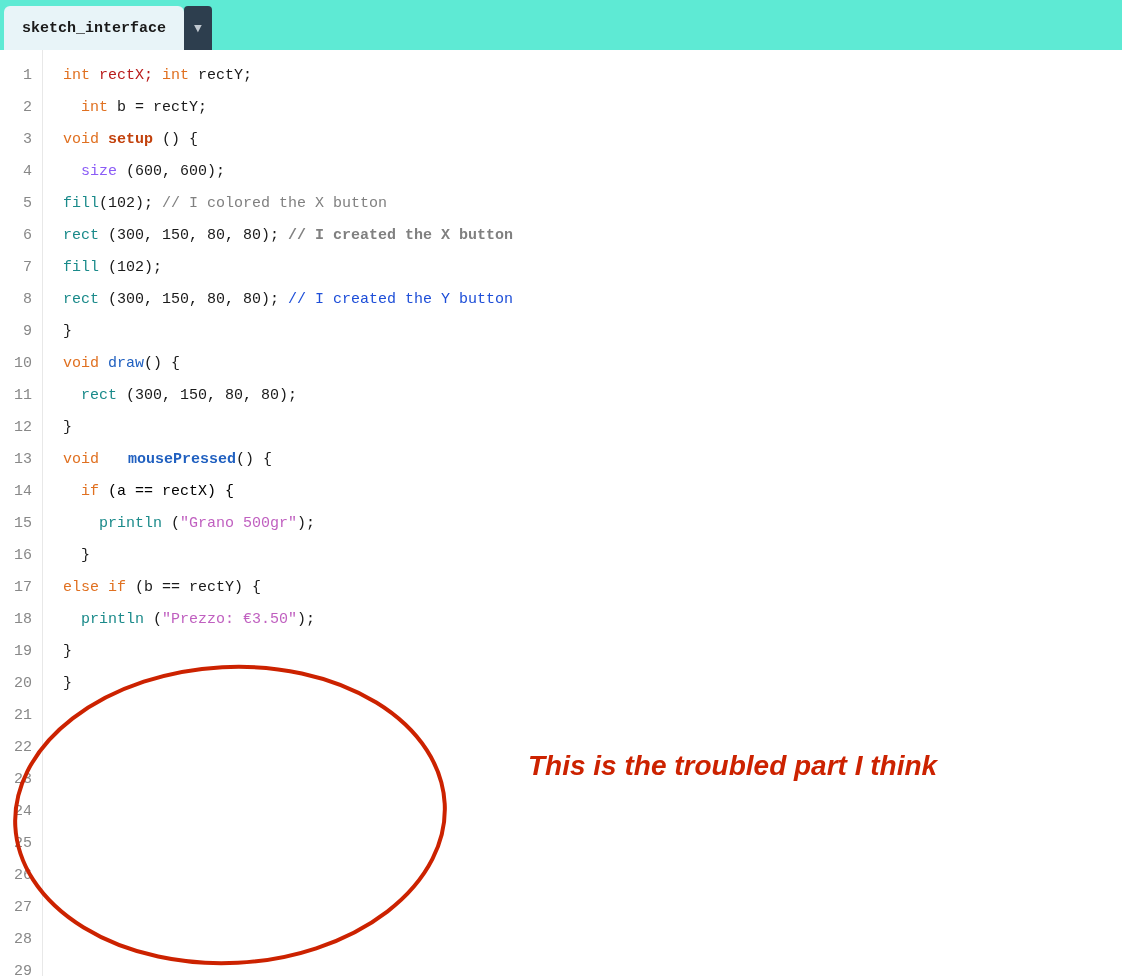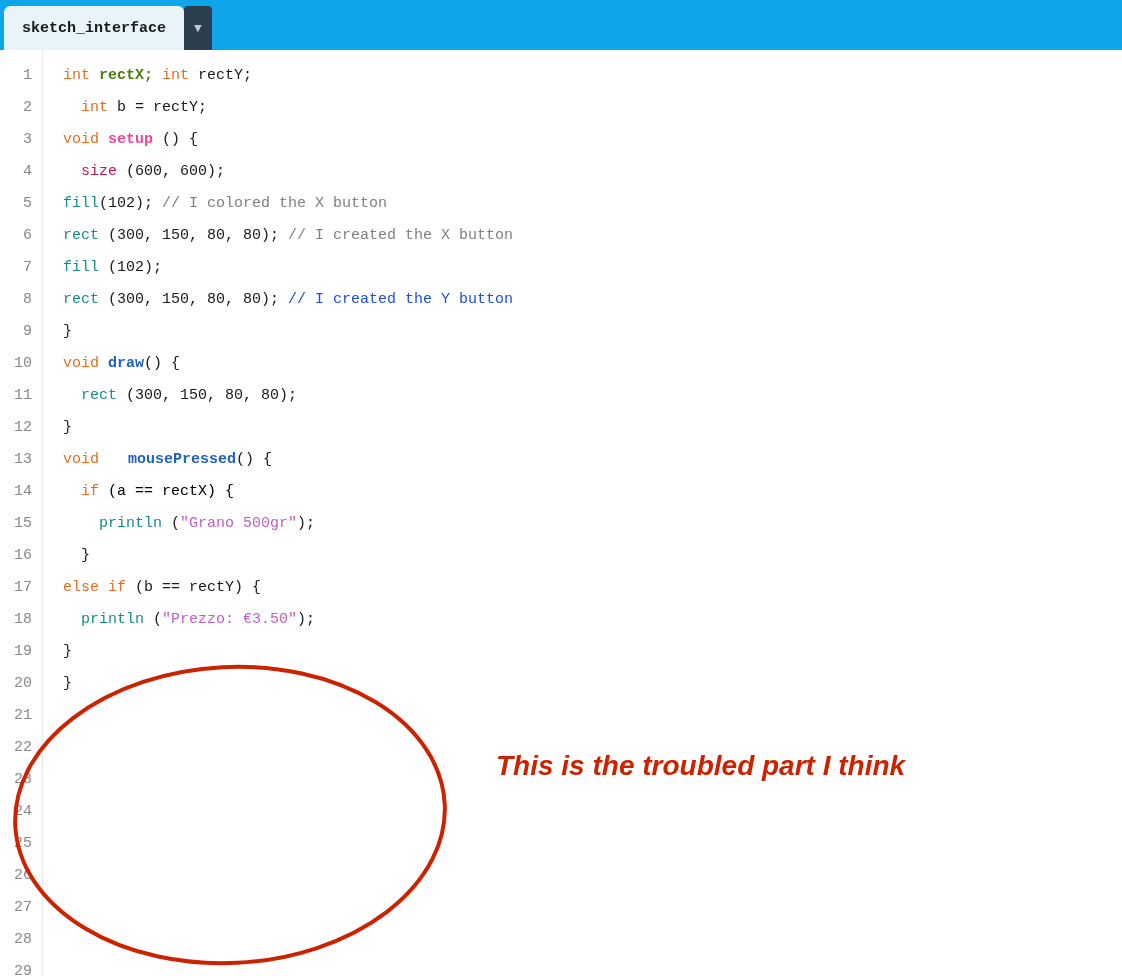--- a/index.html
+++ b/index.html
@@ -7,21 +7,21 @@
       background: #1e2a35;
       font-family: 'Courier New', Courier, monospace;
       width: 1122px;
       height: 976px;
       overflow: hidden;
     }
 
     .tab-bar {
       display: flex;
       align-items: stretch;
-      background: #0ea5e9;
+      background: #5eead4;
       height: 50px;
       padding-left: 4px;
       padding-top: 6px;
     }
 
     .tab {
       background: #e8f4f8;
       color: #1a1a1a;
       font-weight: bold;
       font-size: 15px;
@@ -132,46 +132,46 @@
       <span>22</span>
       <span>23</span>
       <span>24</span>
       <span>25</span>
       <span>26</span>
       <span>27</span>
       <span>28</span>
       <span>29</span>
     </div>
   <div class="code-content" id="code-content">
-      <div class="code-line"><span style="color: rgb(224, 112, 32);">int</span><span style="color: #4d7c0f; font-weight: bold;"> rectX; </span><span style="color: rgb(224, 112, 32);">int</span><span style="color: rgb(26, 26, 26);"> rectY;</span></div>
+      <div class="code-line"><span style="color: rgb(224, 112, 32);">int</span><span style="color: #b91c1c;"> rectX; </span><span style="color: rgb(224, 112, 32);">int</span><span style="color: rgb(26, 26, 26);"> rectY;</span></div>
       <div class="code-line"><span style="color: rgb(26, 26, 26);">  </span><span style="color: rgb(224, 112, 32);">int</span><span style="color: rgb(26, 26, 26);"> b = rectY;</span></div>
       <div class="code-line"><span style="color: rgb(26, 26, 26);"></span></div>
-      <div class="code-line"><span style="color: rgb(224, 112, 32);">void</span><span style="color: rgb(26, 26, 26);"> </span><span style="color: #ec4899; font-weight: bold;">setup</span><span style="color: rgb(26, 26, 26);"> () {</span></div>
-      <div class="code-line"><span style="color: rgb(26, 26, 26);">  </span><span style="color: #be185d;">size</span><span style="color: rgb(26, 26, 26);"> (600, 600);</span></div>
+      <div class="code-line"><span style="color: rgb(224, 112, 32);">void</span><span style="color: rgb(26, 26, 26);"> </span><span style="color: #c2410c; font-weight: bold;">setup</span><span style="color: rgb(26, 26, 26);"> () {</span></div>
+      <div class="code-line"><span style="color: rgb(26, 26, 26);">  </span><span style="color: #8b5cf6;">size</span><span style="color: rgb(26, 26, 26);"> (600, 600);</span></div>
       <div class="code-line"><span style="color: rgb(26, 26, 26);"></span></div>
       <div class="code-line"><span style="color: rgb(26, 138, 138);">fill</span><span style="color: rgb(26, 26, 26);">(102); </span><span style="color: rgb(128, 128, 128);">// I colored the X button</span></div>
-      <div class="code-line"><span style="color: rgb(26, 138, 138);">rect</span><span style="color: rgb(26, 26, 26);"> (300, 150, 80, 80); </span><span style="color: rgb(128, 128, 128);">// I created the X button</span></div>
+      <div class="code-line"><span style="color: rgb(26, 138, 138);">rect</span><span style="color: rgb(26, 26, 26);"> (300, 150, 80, 80); </span><span style="color: rgb(128, 128, 128); font-weight: bold;">// I created the X button</span></div>
       <div class="code-line"><span style="color: rgb(26, 26, 26);"></span></div>
       <div class="code-line"><span style="color: rgb(26, 138, 138);">fill</span><span style="color: rgb(26, 26, 26);"> (102);</span></div>
       <div class="code-line"><span style="color: rgb(26, 138, 138);">rect</span><span style="color: rgb(26, 26, 26);"> (300, 150, 80, 80); </span><span style="color: #1d4ed8;">// I created the Y button</span></div>
       <div class="code-line"><span style="color: rgb(26, 26, 26);">}</span></div>
       <div class="code-line"><span style="color: rgb(26, 26, 26);"></span></div>
-      <div class="code-line"><span style="color: rgb(224, 112, 32);">void</span><span style="color: rgb(26, 26, 26);"> </span><span style="color: rgb(32, 96, 192); font-weight: bold; margin-top: 16px;">draw</span><span style="color: rgb(26, 26, 26);">() {</span></div>
+      <div class="code-line"><span style="color: rgb(224, 112, 32);">void</span><span style="color: rgb(26, 26, 26);"> </span><span style="color: rgb(32, 96, 192); font-weight: normal; margin-top: 16px;">draw</span><span style="color: rgb(26, 26, 26);">() {</span></div>
       <div class="code-line"><span style="color: rgb(26, 26, 26);">  </span><span style="color: rgb(26, 138, 138);">rect</span><span style="color: rgb(26, 26, 26);"> (300, 150, 80, 80);</span></div>
       <div class="code-line"><span style="color: rgb(26, 26, 26);">}</span></div>
       <div class="code-line"><span style="color: rgb(26, 26, 26);"></span></div>
       <div class="code-line"><span style="color: rgb(224, 112, 32);">void</span><span style="color: rgb(26, 26, 26);"> </span><span style="color: rgb(32, 96, 192); font-weight: bold; margin-left: 20px;">mousePressed</span><span style="color: rgb(26, 26, 26);">() {</span></div>
       <div class="code-line"><span style="color: rgb(26, 26, 26);">  </span><span style="color: rgb(224, 112, 32);">if</span><span style="color: #000000;"> (a == rectX) {</span></div>
       <div class="code-line"><span style="color: rgb(26, 26, 26);">    </span><span style="color: rgb(26, 138, 138);">println</span><span style="color: rgb(26, 26, 26);"> (</span><span style="color: rgb(192, 96, 192);">"Grano 500gr"</span><span style="color: rgb(26, 26, 26);">);</span></div>
       <div class="code-line"><span style="color: rgb(26, 26, 26);">  }</span></div>
       <div class="code-line"><span style="color: rgb(224, 112, 32);">else</span><span style="color: rgb(26, 26, 26);"> </span><span style="color: rgb(224, 112, 32);">if</span><span style="color: rgb(26, 26, 26);"> (b == rectY) {</span></div>
       <div class="code-line"><span style="color: rgb(26, 26, 26);">  </span><span style="color: rgb(26, 138, 138);">println</span><span style="color: rgb(26, 26, 26);"> (</span><span style="color: rgb(192, 96, 192);">"Prezzo: €3.50"</span><span style="color: rgb(26, 26, 26);">);</span></div>
       <div class="code-line"><span style="color: rgb(26, 26, 26);">}</span></div>
       <div class="code-line"><span style="color: rgb(26, 26, 26);">}</span></div>
       <div class="code-line"><span style="color: rgb(26, 26, 26);"></span></div>
     </div>
 
   <svg class="circle-overlay" style="top:0;left:0;width:100%;height:100%;overflow:visible;">
     <ellipse cx="230" cy="765" rx="215" ry="148" fill="none" stroke="#cc2200" stroke-width="4" transform="rotate(-3, 230, 765)"></ellipse>
   </svg>
 
-  <div class="annotation-text" style="top: 700px; left: 496px; width: 580px;">This is the troubled part I think</div>
+  <div class="annotation-text" style="top: 700px; left: 528px; width: 580px;">This is the troubled part I think</div>
 </div>
 
 </body></html>

